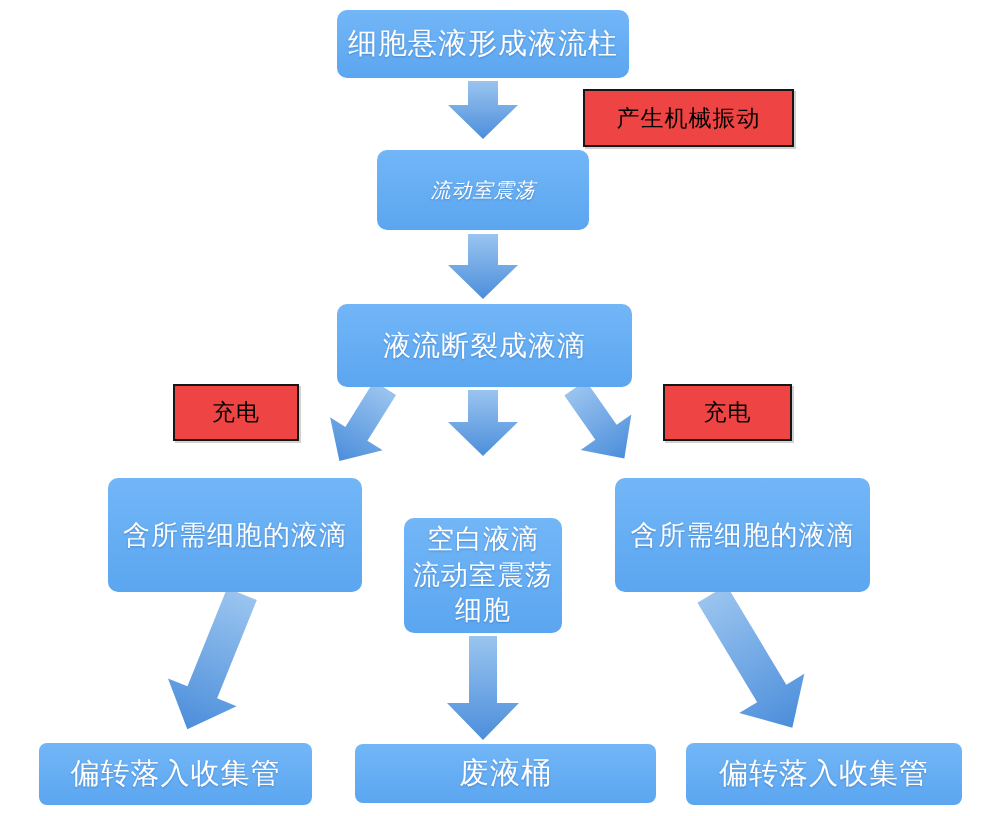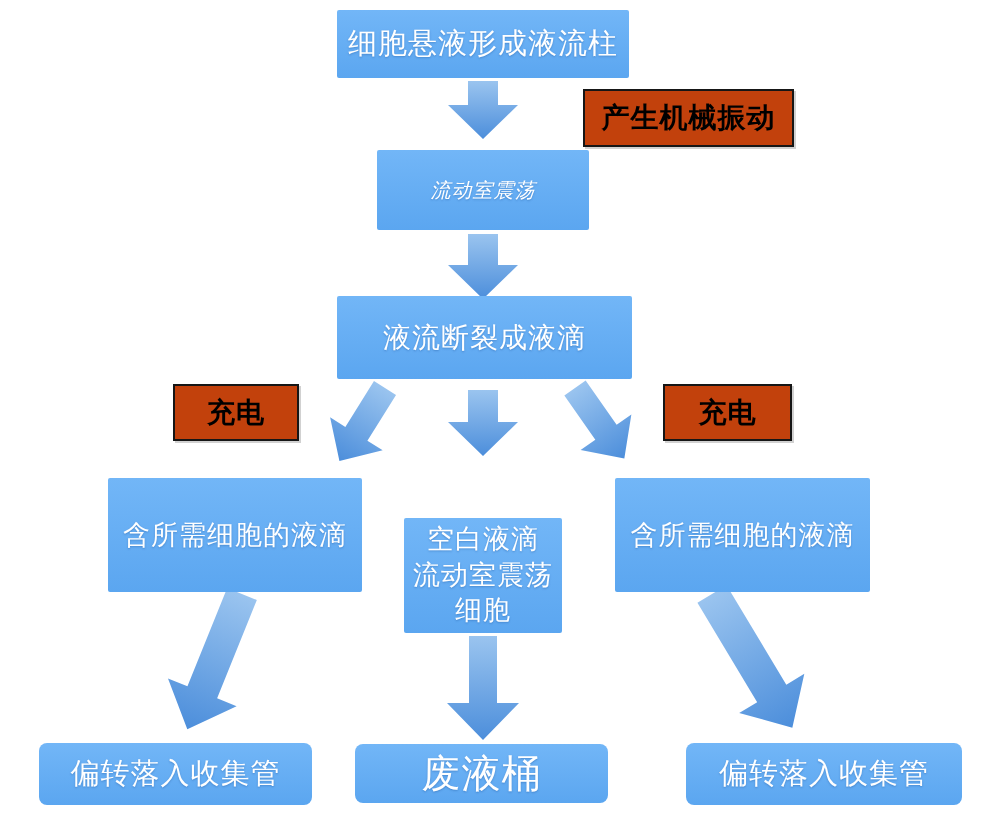--- a/index.html
+++ b/index.html
@@ -3,49 +3,48 @@
 <meta charset="utf-8">
 <style>
   html,body{margin:0;padding:0;background:#ffffff;}
   body{width:1000px;height:816px;position:relative;
        font-family:"Liberation Sans", sans-serif;}
   .canvas{position:absolute;inset:0;width:1000px;height:816px;}
   svg.arrows{position:absolute;left:0;top:0;width:1000px;height:816px;z-index:1;}
   .node{
     position:absolute;z-index:2;
     background:linear-gradient(180deg,#72B6F7 0%,#5BA6F0 100%);
-    border-radius:2px;
+    border-radius:10px;
     color:#ffffff;
     display:flex;align-items:center;justify-content:center;
     text-align:center;
     text-shadow:0 1px 2px rgba(25,80,150,0.38);
     letter-spacing:1px;
   }
   .callout{
     position:absolute;z-index:3;
-    background:#c2410c;
+    background:#ef4444;
     border:2px solid #161616;
     box-shadow:2px 2px 0 rgba(90,90,90,0.28);
     color:#000000;
     display:flex;align-items:center;justify-content:center;
     text-align:center;
-    font-size:28px;
+    font-size:23px;
     letter-spacing:1px;
-    font-weight:bold;
   }
   .prewrap{white-space:pre-line;}
   
   .n-top          {left:337px;top:10px;  width:292px;height:68px; font-size:29px;}
   .n-oscillation  {left:377px;top:150px; width:212px;height:80px; font-size:20px;font-style:italic;}
-  .n-break        {left:337px;top:296px; width:295px;height:83px; font-size:28px;}
+  .n-break        {left:337px;top:304px; width:295px;height:83px; font-size:28px;}
   .n-left-drop    {left:108px;top:478px; width:254px;height:114px;font-size:27px;}
   .n-mid-drop     {left:404px;top:518px; width:158px;height:115px;font-size:27px;line-height:1.32;}
   .n-right-drop   {left:615px;top:478px; width:255px;height:114px;font-size:27px;}
   .n-bottom-left  {left:39px; top:743px; width:273px;height:62px; font-size:29px;border-radius:8px;}
-  .n-waste        {left:355px;top:744px; width:253px;height:59px; font-size:39px;border-radius:8px;}
+  .n-waste        {left:355px;top:744px; width:301px;height:59px; font-size:30px;border-radius:8px;}
   .n-bottom-right {left:686px;top:743px; width:276px;height:62px; font-size:29px;border-radius:8px;}
   
   .c-vibration    {left:583px;top:89px; width:207px;height:54px;}
   .c-charge-left  {left:173px;top:384px;width:122px;height:53px;}
   .c-charge-right {left:663px;top:384px;width:125px;height:53px;}
   .c-no-charge    {left:427px;top:463px;width:120px;height:41px;}
 </style>
 </head>
 <body>
 

